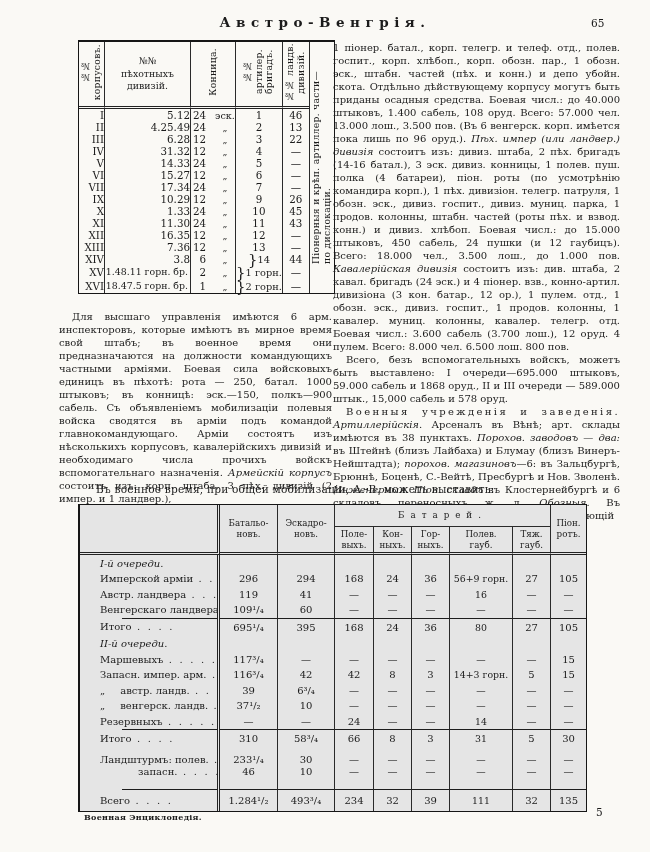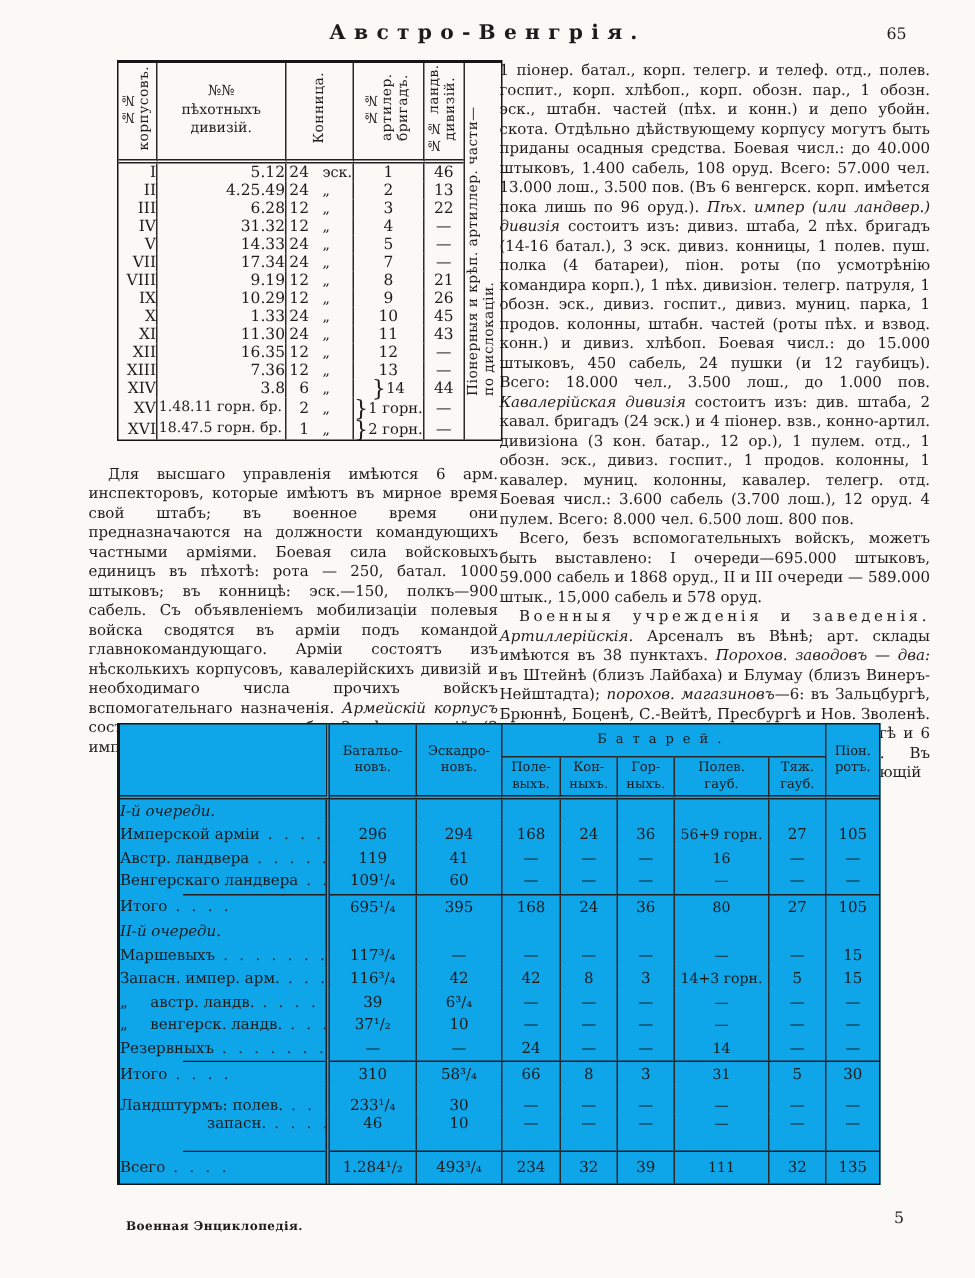--- a/index.html
+++ b/index.html
@@ -44,21 +44,21 @@
   th.hcell{white-space:pre-line;font-size:9.4px;line-height:12.5px;text-align:center;}
   table.corps tbody tr{height:11.6px;}
   table.corps tbody tr:nth-child(14){height:13px;}
   table.corps tbody tr:nth-child(15){height:15px;}
   table.corps tbody tr:nth-child(16){height:15px;font-weight:bold;}
   td.cc{text-align:right;padding-right:3px;font-size:9.8px;}
   td.cd{text-align:right;padding-right:17px;}
   td.cd.long{padding-right:2px;font-size:9.4px;}
   td.cv{white-space:nowrap;}
   .cn{display:inline-block;width:15px;text-align:right;}
-  .cu{display:inline-block;width:20px;text-align:left;padding-left:9px;font-size:9.6px;}
+  .cu{display:inline-block;width:20px;text-align:center;padding-left:9px;font-size:9.6px;}
   td.ca{text-align:center;white-space:nowrap;}
   td.ca .brace{font-size:15px;line-height:8px;vertical-align:-2px;}
   td.ca .av{font-size:9.8px;}
   td.cl{text-align:center;}
   .side-note{
     width:24px;border-left:1px solid #2a2a2a;
     display:flex;align-items:center;justify-content:center;
   }
 
   
@@ -67,38 +67,38 @@
   .it{font-style:italic;}
   .sp{letter-spacing:2.4px;}
   .right-col{position:absolute;left:333px;top:41px;width:287px;}
   .left-col{position:absolute;left:59px;top:310px;width:273px;}
 
   
   .mob-heading{position:absolute;left:96px;top:483px;font-size:10.6px;letter-spacing:.2px;}
 
   
   table.mob{
-    position:absolute;left:78px;top:482px;width:506px;
+    position:absolute;left:78px;top:504px;width:506px;
     border-collapse:separate;border-spacing:0;table-layout:fixed;
     border:1.7px solid #161616;border-left-width:2.6px;
-    background:#0ea5e9;
+    background:#e5e5e5;
   }
   table.mob th,table.mob td{padding:0;vertical-align:middle;}
   table.mob thead th{
     font-weight:normal;font-size:8.7px;line-height:10.5px;text-align:center;
     white-space:pre-line;border-bottom:3px double #222;
   }
   table.mob thead tr:first-child{height:22px;}
   table.mob thead tr:last-child{height:28px;}
   th.group{border-bottom:1px solid #2a2a2a !important;letter-spacing:6px;font-size:9.3px;}
   table.mob thead th.bl, table.mob tbody td.bl{border-left:1px solid #2a2a2a;}
   th.lblh{border-right:3px double #222;}
   table.mob tbody td.lbl{
     border-right:3px double #222;font-size:10px;text-align:left;
-    padding-left:0;white-space:nowrap;overflow:hidden;
+    padding-left:20px;white-space:nowrap;overflow:hidden;
   }
   table.mob tbody td.d{font-size:10px;text-align:center;}
   table.mob tbody td.c5{font-size:9.4px;}
   .dots{letter-spacing:2.2px;color:#2a2a2a;}
   tr.section{height:16px;}
   tr.section td.lbl{font-style:italic;padding-left:84px;font-size:10px;}
   tr.data{height:15.5px;}
   tr.total{height:18px;}
   tr.total td.d{border-top:1.3px solid #1d1d1d;}
   tr.total td.lbl{border-top:none;position:relative;text-align:right;padding-right:12px;}
@@ -178,32 +178,32 @@
             <td class="cl" style="border-right: none;">—</td>
           </tr>
           <tr>
             <td class="cc">V</td>
             <td class="cd">14.33</td>
             <td class="cv"><span class="cn">24</span><span class="cu">„</span></td>
             <td class="ca">5</td>
             <td class="cl" style="border-right: none;">—</td>
           </tr>
           <tr>
+            <td class="cc">VI</td>
+            <td class="cd">15.27</td>
+            <td class="cv"><span class="cn">12</span><span class="cu">„</span></td>
+            <td class="ca">6</td>
+            <td class="cl" style="border-right: none;">—</td>
+          </tr>
+          <tr>
             <td class="cc">VII</td>
             <td class="cd">17.34</td>
             <td class="cv"><span class="cn">24</span><span class="cu">„</span></td>
             <td class="ca">7</td>
             <td class="cl" style="border-right: none;">—</td>
-          </tr>
-          <tr>
-            <td class="cc">VIII</td>
-            <td class="cd">9.19</td>
-            <td class="cv"><span class="cn">12</span><span class="cu">„</span></td>
-            <td class="ca">8</td>
-            <td class="cl" style="border-right: none;">21</td>
           </tr>
           <tr>
             <td class="cc">IX</td>
             <td class="cd">10.29</td>
             <td class="cv"><span class="cn">12</span><span class="cu">„</span></td>
             <td class="ca">9</td>
             <td class="cl" style="border-right: none;">26</td>
           </tr>
           <tr>
             <td class="cc">X</td>

